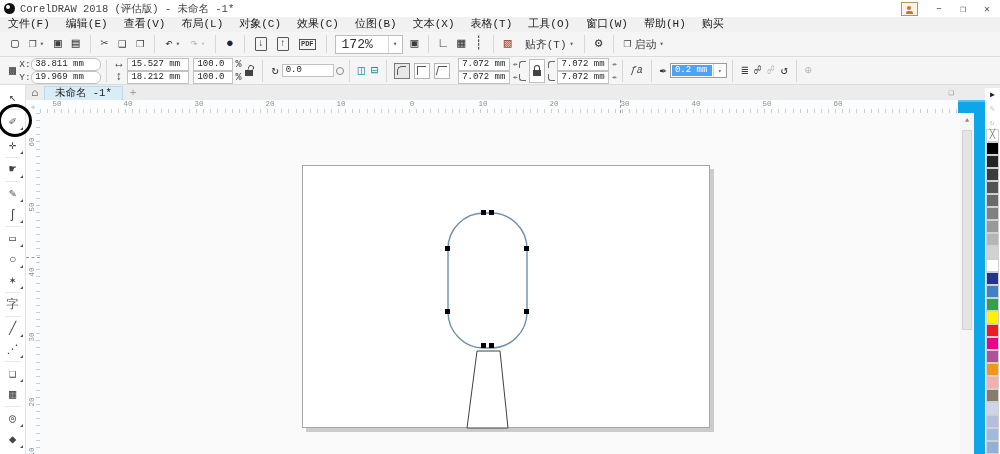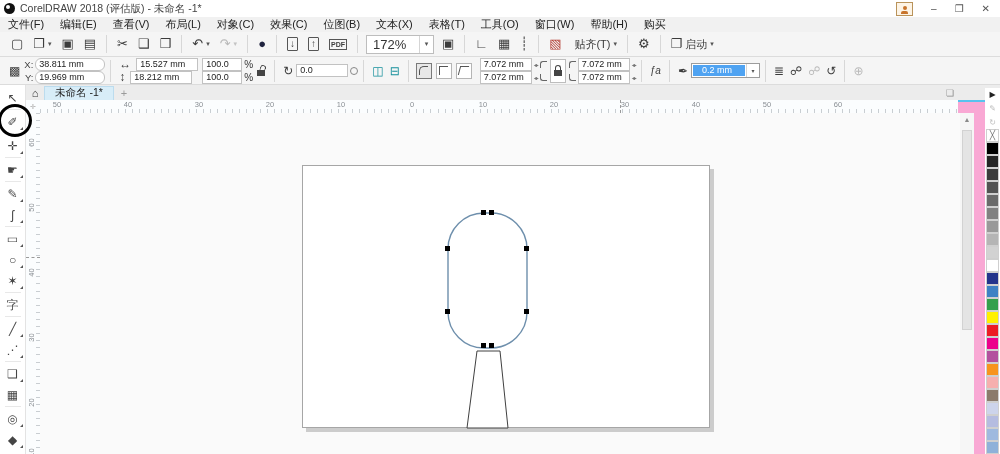--- a/index.html
+++ b/index.html
@@ -1,17 +1,17 @@
 <!DOCTYPE html>
 <html><head>
 <meta charset="utf-8">
 <style>
   html,body{margin:0;padding:0;}
-  #app{position:relative;width:1000px;height:454px;background:#f9a8d4;overflow:hidden;
-       font-family:Liberation Sans, sans-serif;color:#333;
+  #app{position:relative;width:1000px;height:454px;background:#0ea5e9;overflow:hidden;
+       font-family:Liberation Mono, monospace;color:#333;
        -webkit-font-smoothing:antialiased;}
   
   .titlebar{position:absolute;left:0;top:0;width:1000px;height:17px;background:#fff;
             display:flex;align-items:center;font-size:10.5px;color:#444;}
   .logo{width:11px;height:11px;border-radius:50%;background:#111;margin:0 5px 0 4px;position:relative;flex:0 0 auto;}
   .logo::after{content:"";position:absolute;left:2px;top:2px;width:4px;height:4px;border-radius:50%;background:#fff;}
   .title-text{white-space:nowrap;}
   .win-ctrls{margin-left:auto;display:flex;align-items:center;gap:18px;padding-right:10px;font-size:10px;color:#555;}
   .user-badge{width:15px;height:12px;border:1px solid #b9935a;background:#fdf4e6;display:flex;align-items:center;justify-content:center;}
   .user-badge .dot{width:4px;height:4px;border-radius:50%;background:#c8742c;position:relative;top:-1px;}
@@ -57,21 +57,21 @@
   .cornerbox.scallop::after{border-top-left-radius:0 5px;border-left:1.5px solid #555;}
   .cornerbox.chamfer::after{transform:skewX(-15deg);}
   .cradius{width:6px;height:6px;border-left:1.5px solid #666;border-top:1.5px solid #666;border-top-left-radius:3px;}
   .cradius.b{border-top:none;border-bottom:1.5px solid #666;border-top-left-radius:0;border-bottom-left-radius:3px;}
   .lockbtn{width:14px;height:22px;border:1px solid #bdbdbd;background:#fff;display:flex;align-items:center;justify-content:center;margin:0 3px;}
   .padlock{position:relative;width:8px;height:6px;background:#444;margin-top:4px;}
   .padlock::before{content:"";position:absolute;left:1px;top:-5px;width:4px;height:5px;border:1.5px solid #444;border-bottom:none;border-radius:3px 3px 0 0;}
   .padlock.open::before{left:3px;transform:rotate(18deg);}
   .padlock.grayed,{background:#999;}
   .sel-field{height:13px;border:1px solid #9c9c9c;background:#fff;display:flex;align-items:center;}
-  .sel-field .val{background:#4fa3f2;color:#fff;font-size:9px;padding:0 9px;line-height:11px;margin:1px;min-width:34px;}
+  .sel-field .val{background:#4fa3f2;color:#fff;font-size:9px;padding:0 3px;line-height:11px;margin:1px;min-width:34px;}
   .sel-field .dd{width:12px;height:100%;border-left:1px solid #d5d5d5;display:flex;align-items:center;justify-content:center;font-size:6px;color:#555;}
   .degree{font-size:8px;color:#555;margin-left:2px;border:1px solid #888;border-radius:50%;width:6px;height:6px;display:inline-block;}
   
   .tabrow{position:absolute;left:26px;top:85px;width:974px;height:15px;background:#ececec;
           border-bottom:2px solid #58c2ee;display:flex;align-items:center;font-size:10.5px;}
   .home-btn{width:18px;text-align:center;font-size:11px;color:#333;}
   .doc-tab{height:13px;background:#d8edf8;border:1px solid #bcdcee;border-bottom:none;display:flex;align-items:center;
            padding:0 10px;color:#222;white-space:nowrap;}
   .newtab-btn{color:#9a9a9a;font-size:11px;padding:0 7px;}
   .tabrow-right{margin-left:auto;color:#8a8a8a;font-size:9px;padding-right:46px;}

